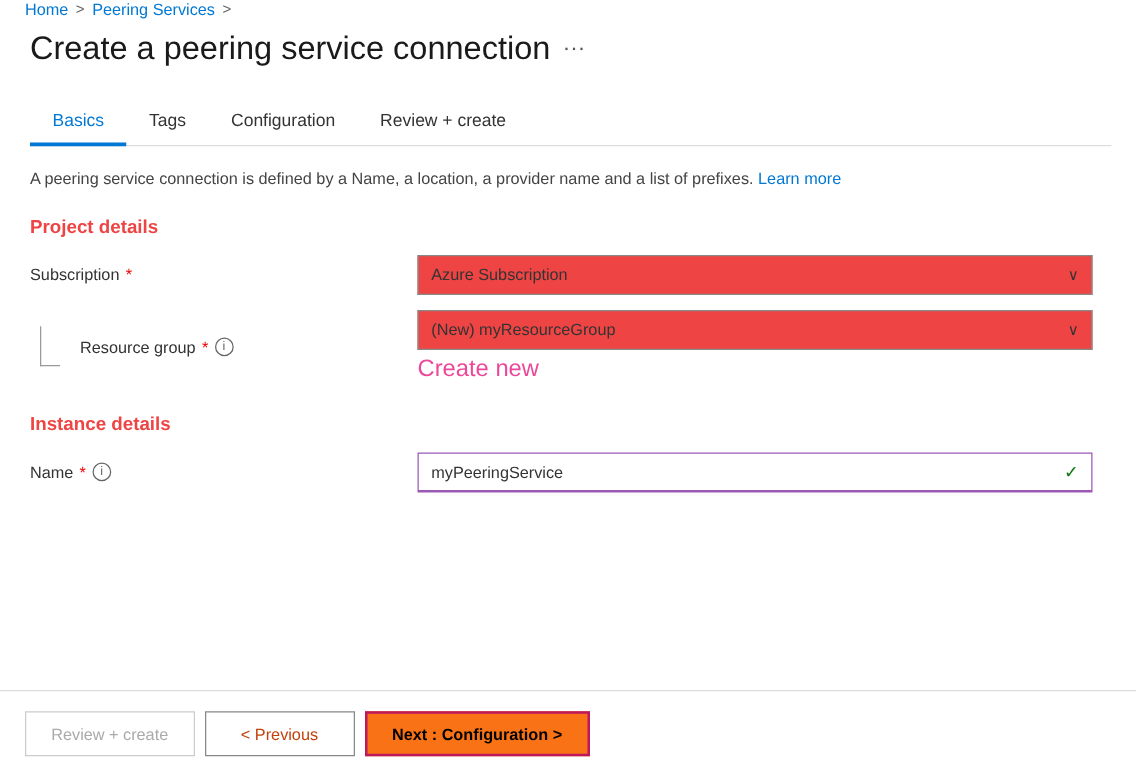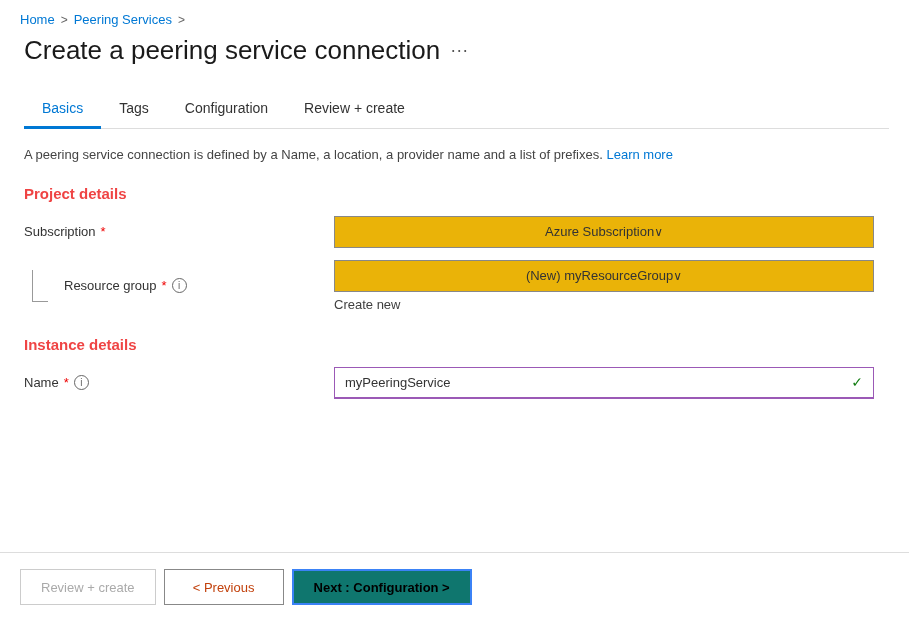--- a/index.html
+++ b/index.html
@@ -8,23 +8,23 @@
       font-size: 14px;
       color: #333;
       background: #fff;
       width: 909px;
       min-height: 621px;
     }
 
     
     .breadcrumb {
       display: flex;
-      align-items: center;
+      align-items: flex-start;
       gap: 6px;
-      padding: 12px 20px 8px 20px;
+      padding: 0 20px 8px 20px;
       font-size: 13px;
     }
     .breadcrumb a {
       color: #0078d4;
       text-decoration: none;
     }
     .breadcrumb-sep { color: #666; font-size: 12px; }
 
     
     .main {
@@ -132,24 +132,24 @@
     .form-control-wrapper {
       flex: 1;
       max-width: 540px;
     }
 
     
     .dropdown {
       width: 100%;
       height: 32px;
       border: 1px solid #888;
-      background: #eab308;
-      display: flex;
-      align-items: center;
-      justify-content: center;
+      background: #ef4444;
+      display: flex;
+      align-items: center;
+      justify-content: space-between;
       padding: 0 10px;
       cursor: pointer;
       font-size: 13px;
       color: #333;
     }
     .dropdown-arrow {
       color: #333;
       font-size: 12px;
     }
 
@@ -169,22 +169,22 @@
     .text-input.valid {
       border-bottom: 2px solid #9b59b6;
     }
     .valid-check {
       color: #107c10;
       font-size: 14px;
     }
 
     
     .create-new-link {
-      color: #404040;
-      font-size: 13px;
+      color: #ec4899;
+      font-size: 19px;
       text-decoration: none;
       display: inline-block;
       margin-top: 5px;
       cursor: pointer;
     }
     .bracket-line {
       width: 16px;
       border-left: 1px solid #999;
       border-bottom: 1px solid #999;
       height: 32px;
@@ -214,22 +214,22 @@
       cursor: pointer;
       border: 1px solid #888;
       background: #fff;
       color: #c2410c;
       display: flex;
       align-items: center;
       justify-content: center;
       min-width: 120px;
     }
     .btn.primary {
-      background: #0f766e;
-      border: 2px solid #3b82f6;
+      background: #f97316;
+      border: 2px solid #be185d;
       font-weight: 600;
       color: #000;
       min-width: 160px;
     }
     .btn.disabled {
       color: #aaa;
       border-color: #ccc;
       cursor: default;
     }
 

